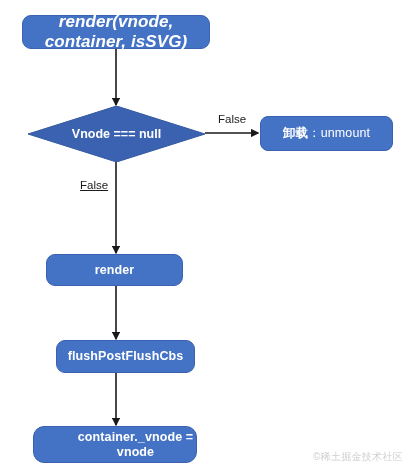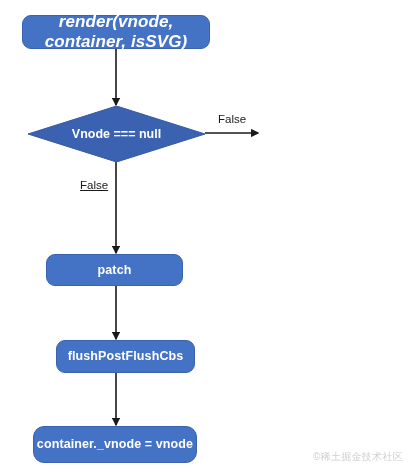--- a/index.html
+++ b/index.html
@@ -70,20 +70,21 @@
     font-weight: bold;
   }
   .node-assign {
     left: 33px;
     top: 426px;
     width: 164px;
     height: 37px;
     font-size: 12.5px;
     font-weight: bold;
     border-radius: 11px;
+    padding-left: 41px;
   }
   
   .diamond-wrap {
     position: absolute;
     left: 28px;
     top: 106px;
     width: 177px;
     height: 56px;
   }
   .diamond-wrap svg {
@@ -157,22 +158,27 @@
 
   <div class="node node-start">render(vnode, container, isSVG)</div>
 
   <div class="diamond-wrap">
     <svg viewBox="0 0 177 56" width="177" height="56" aria-hidden="true">
       <polygon points="88.5,0 177,28 88.5,56 0,28" fill="#3a62b0" stroke="#35599f" stroke-width="1"></polygon>
     </svg>
     <div class="diamond-label">Vnode === null</div>
   </div>
 
+  <div class="node node-unmount">
+    <span class="cjk">卸载</span>
+      <span>：</span>
+      <span>unmount</span>
+  </div>
 
-  <div class="node node-patch">patch</div>
+  <div class="node node-patch">render</div>
 
   <div class="node node-flush">flushPostFlushCbs</div>
 
   <div class="node node-assign">container._vnode = vnode</div>
 
   <div class="edge-label label-true">False</div>
   <div class="edge-label label-false">False</div>
 
   <div class="watermark">©稀土掘金技术社区</div>
 

